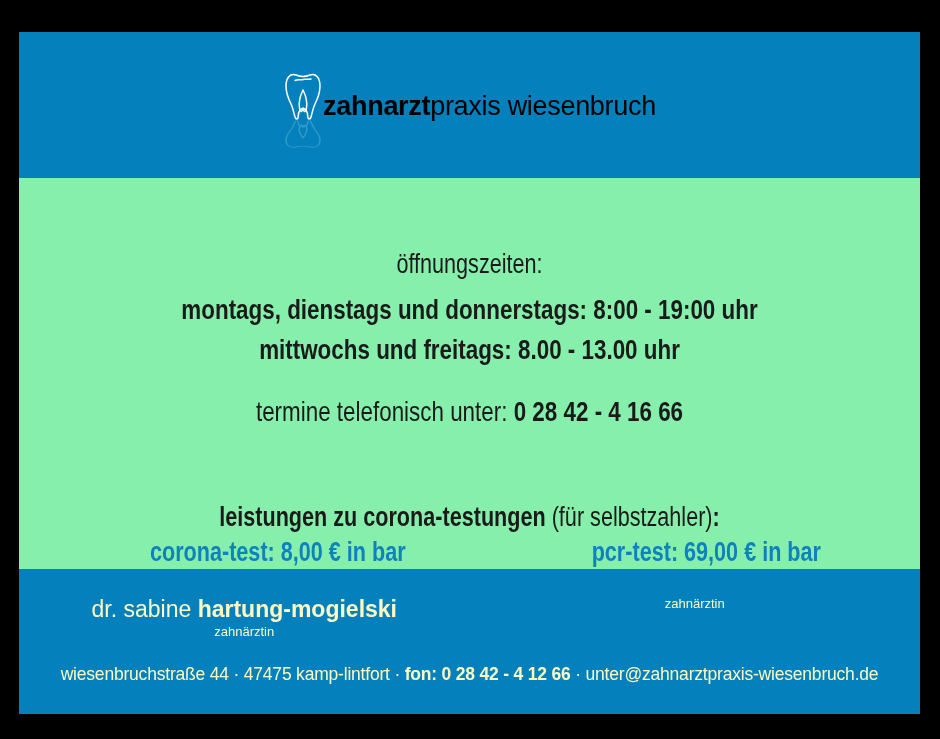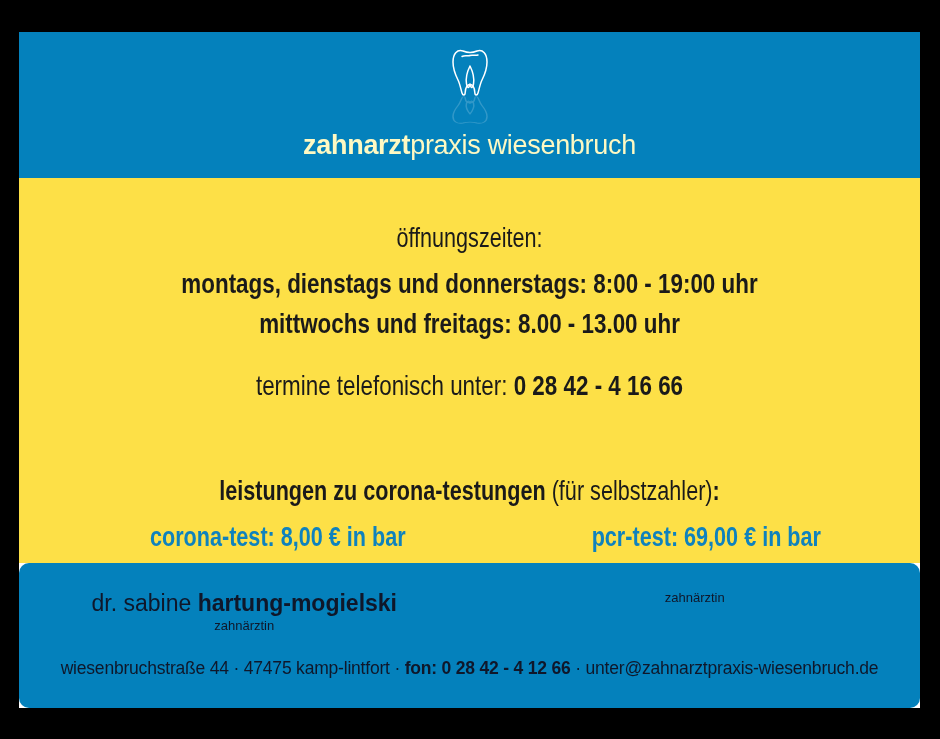--- a/index.html
+++ b/index.html
@@ -10,55 +10,56 @@
     font-family:"Liberation Sans", sans-serif;
     overflow:hidden;
   }
   .frame{
     position:absolute;left:19px;top:32px;width:901px;height:676px;
     display:flex;flex-direction:column;background:#ffffff;
   }
   
   .header{
     height:146px;flex:0 0 146px;background:#0481bc;
-    display:flex;flex-direction:column;align-items:center;
-    color:#fef9c3;
+    display:flex;flex-direction:row;align-items:center;
+    color:#000000;
+    justify-content:center;
   }
   .logo{margin-top:14px;height:84px;display:flex;align-items:flex-start;justify-content:center;}
   .brand{
     font-size:27px;letter-spacing:-0.3px;line-height:1;
     margin-top:2px;white-space:nowrap;
   }
   .brand .b{font-weight:700;}
   .brand .r{font-weight:400;}
   
   .main{
-    flex:1 1 auto;background:#fde047;color:#1a1a1a;
-    text-align:center;padding-top:44px;
+    flex:1 1 auto;background:#86efac;color:#1a1a1a;
+    text-align:center;padding-top:70px;
   }
   .cond{display:block;transform:scaleX(0.8);transform-origin:50% 50%;white-space:nowrap;}
   .hours-heading{font-size:27px;font-weight:400;line-height:32px;margin-bottom:10px;}
   .hours-line{font-size:28px;font-weight:700;line-height:40px;}
   .termine{font-size:28px;font-weight:400;line-height:36px;margin-top:24px;}
   .termine .phone{font-weight:700;}
   .corona-heading{font-size:27px;line-height:34px;margin-top:70px;}
   .corona-heading .bold{font-weight:700;}
   .corona-heading .reg{font-weight:400;}
   .price-row{
-    display:flex;margin-top:12px;padding-left:45px;
+    display:flex;margin-top:1px;padding-left:45px;
   }
   .price-col{flex:1 1 0;text-align:center;}
   .price{
     display:inline-block;transform:scaleX(0.8);transform-origin:50% 50%;
     font-size:27px;font-weight:700;color:#0f82bd;line-height:34px;white-space:nowrap;
   }
   
   .footer{
-    flex:0 0 145px;height:145px;background:#0481bc;color:#0f172a;
-    display:flex;flex-direction:column;border-radius:10px;
+    flex:0 0 145px;height:145px;background:#0481bc;color:#fef9c3;
+    display:flex;flex-direction:column;
   }
   .doctors{display:flex;margin-top:26px;}
   .doctor{flex:1 1 0;text-align:center;}
   .doctor-name{font-size:23px;line-height:28px;white-space:nowrap;}
   .doctor-name .light{font-weight:400;}
   .doctor-name .strong{font-weight:700;}
   .doctor-title{font-size:13px;line-height:18px;font-weight:400;}
   .address-line{
     text-align:center;margin-top:22px;font-size:17.5px;line-height:22px;
     font-weight:400;white-space:nowrap;letter-spacing:-0.2px;

